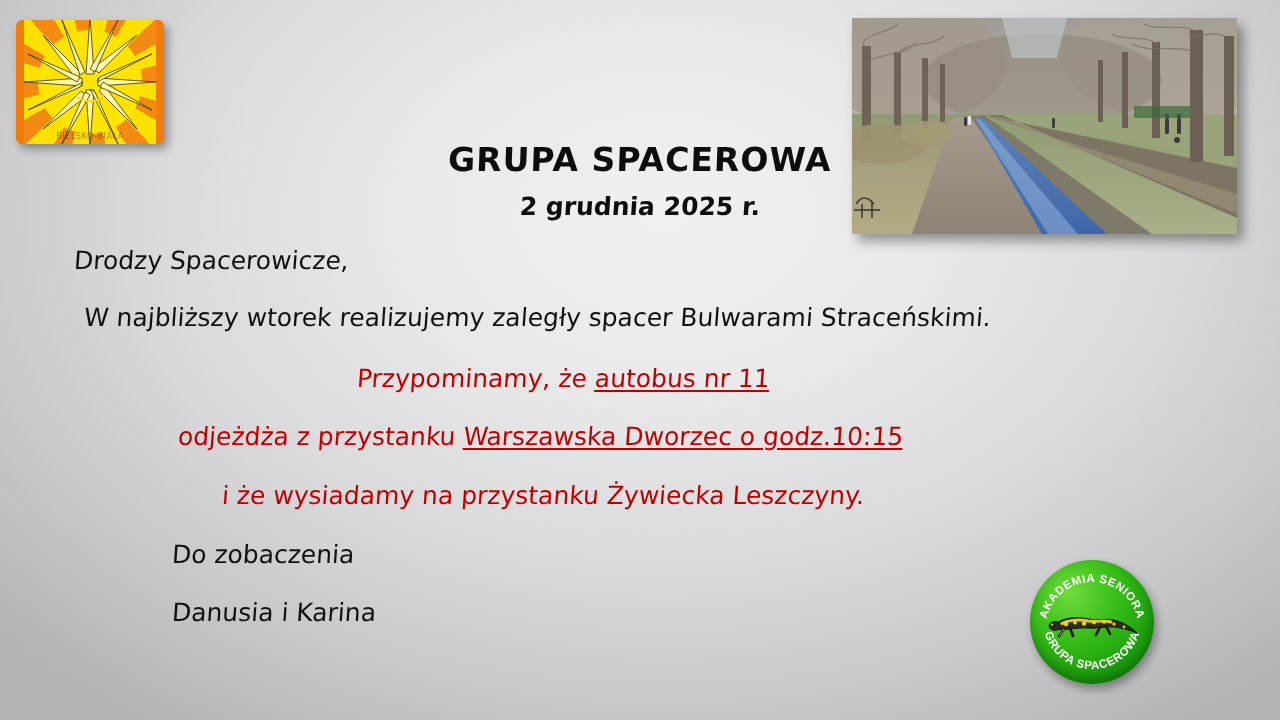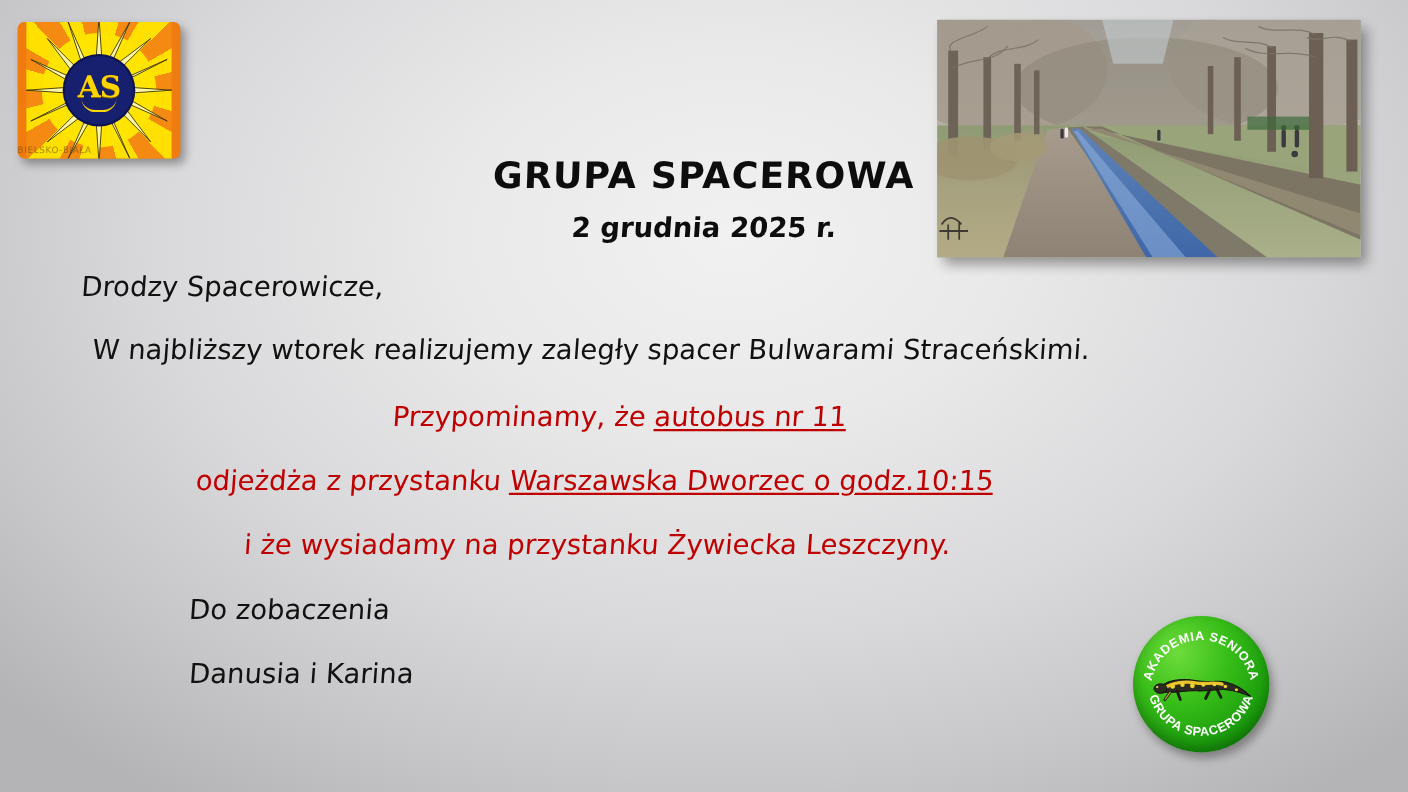--- a/index.html
+++ b/index.html
@@ -106,21 +106,21 @@
     margin-top: 7px;
     width: 32px;
     height: 11px;
     border-bottom: 2.5px solid #ffd400;
     border-radius: 0 0 18px 18px;
   }
   .as-logo .caption {
     position: absolute;
     left: 0; right: 0;
     bottom: 3px;
-    text-align: left;
+    text-align: center;
     font-family: "DejaVu Sans", sans-serif;
     font-size: 8px;
     letter-spacing: 0.6px;
     color: #5a4410;
     opacity: 0.55;
   }
 
   
   .photo {
     position: absolute;
@@ -223,23 +223,20 @@
         <polygon points="98,8 75,60 70,57"></polygon>
         <polygon points="132,98 80,75 83,70"></polygon>
         <polygon points="42,132 65,80 70,83"></polygon>
         <polygon points="8,42 60,65 57,70"></polygon>
         <polygon points="132,42 80,65 77,70"></polygon>
         <polygon points="98,132 75,80 70,77"></polygon>
         <polygon points="8,98 60,75 63,70"></polygon>
         <polygon points="42,8 65,60 60,63"></polygon>
       </g>
     </svg>
-    <div class="disc">
-      <span class="as-text">AS</span>
-    </div>
     <div class="smile"></div>
     <div class="caption">BIELSKO-BIAŁA</div>
   </div>
 
   <div class="photo">
     <svg viewBox="0 0 385 216" preserveAspectRatio="none">
       <defs>
         <linearGradient id="sky" x1="0" y1="0" x2="0" y2="1">
           <stop offset="0%" stop-color="#b9c8d8"></stop>
           <stop offset="100%" stop-color="#d8dcd4"></stop>

